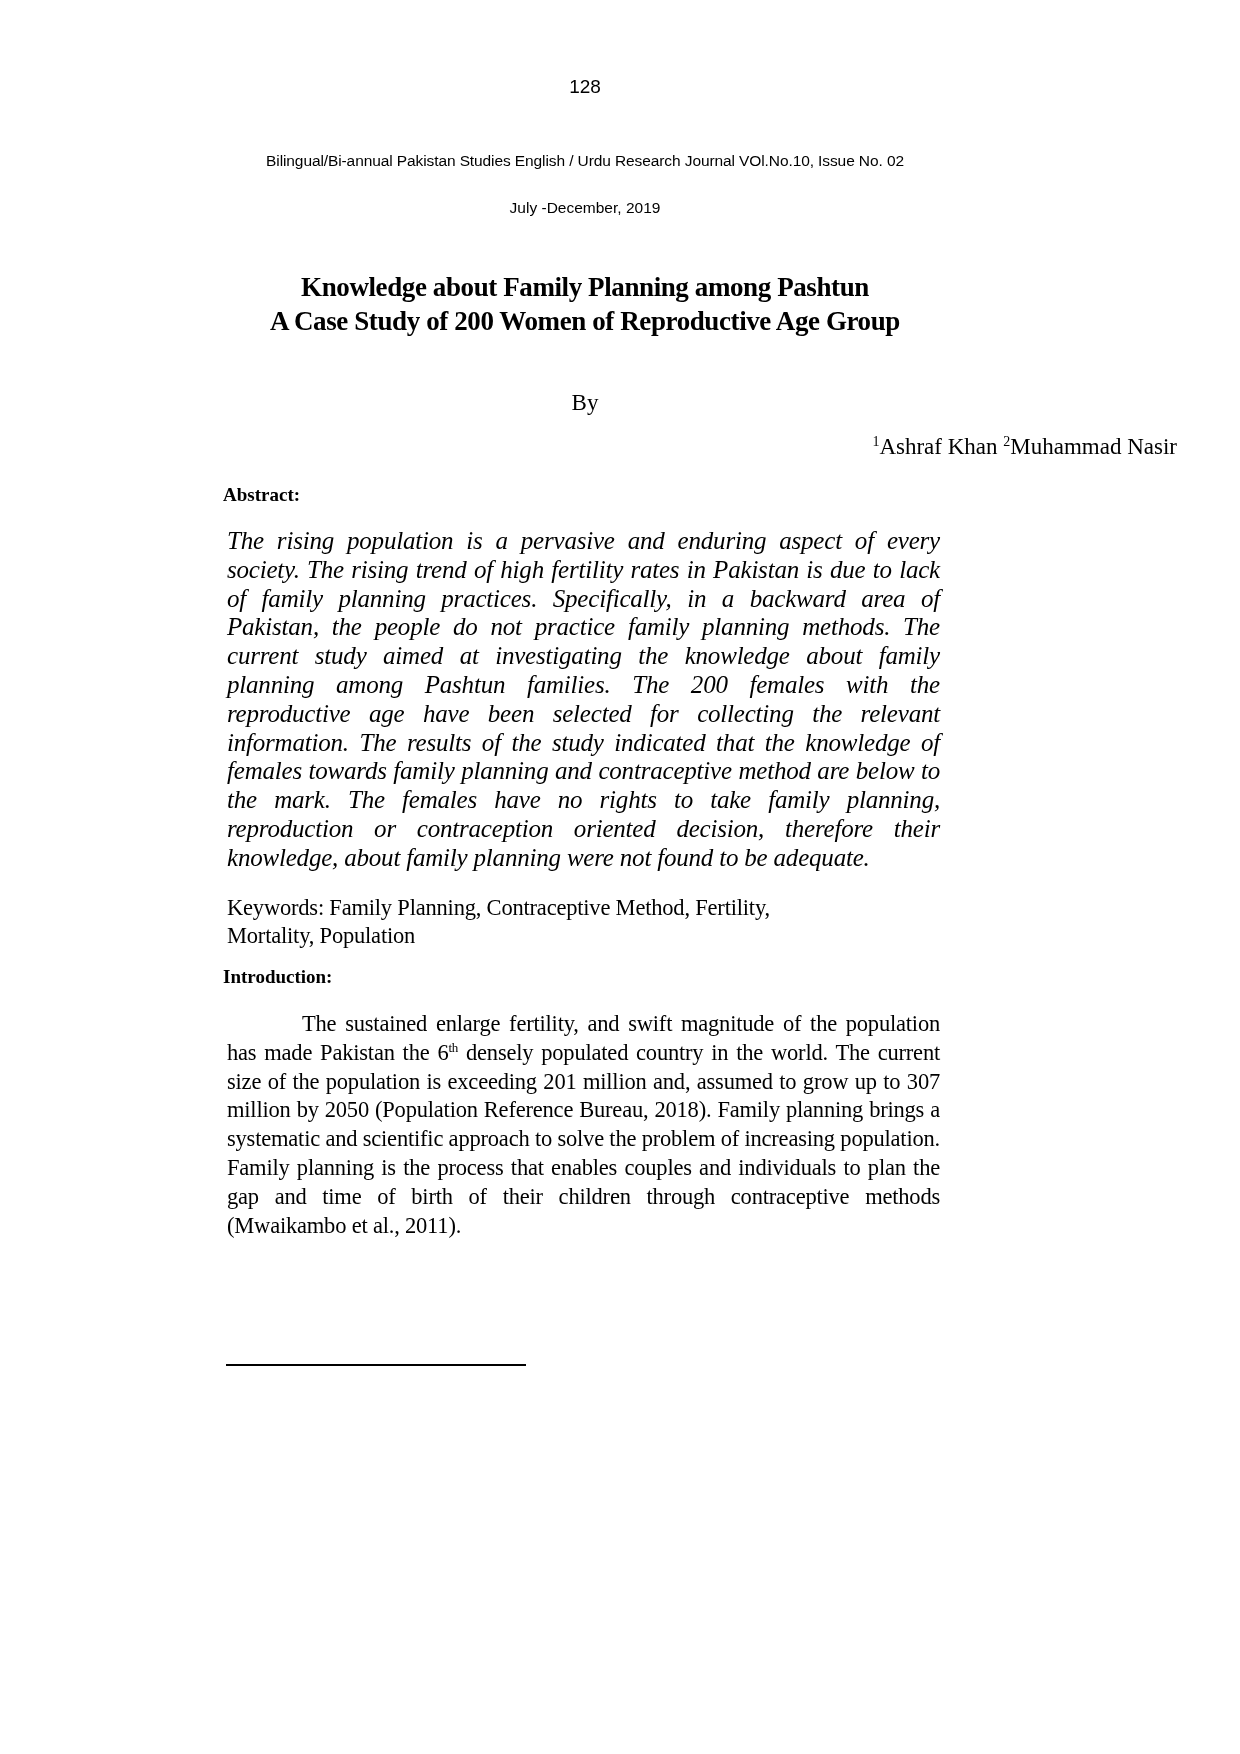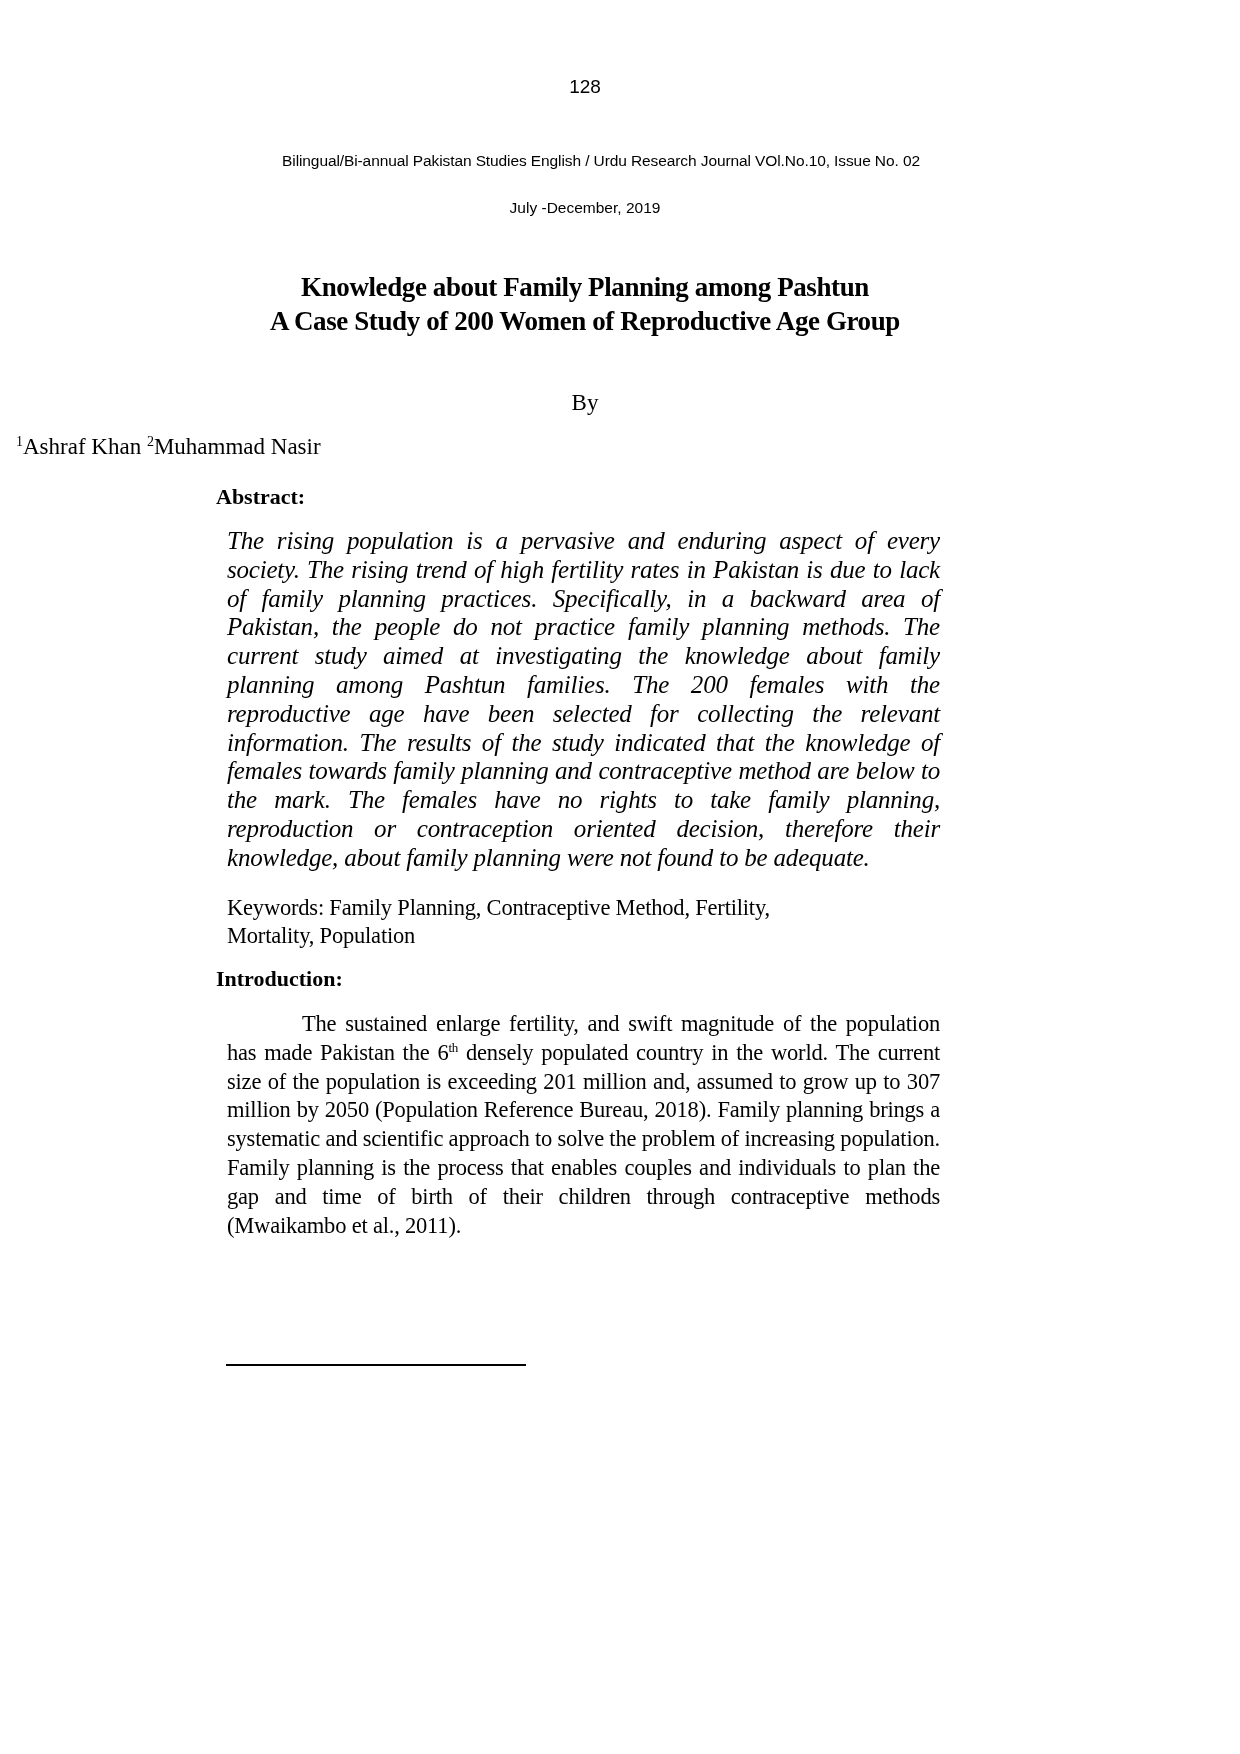--- a/index.html
+++ b/index.html
@@ -21,21 +21,21 @@
       position: absolute;
       top: 76px;
       left: 0;
       width: 1170px;
       text-align: center;
       font-size: 19px;
     }
     .journal-line {
       position: absolute;
       top: 152px;
-      left: 16px;
+      left: 0;
       width: 1170px;
       text-align: center;
       font-size: 15.5px;
       letter-spacing: -0.1px;
     }
     .issue-date {
       position: absolute;
       top: 199px;
       left: 0;
       width: 1170px;
@@ -57,32 +57,32 @@
       position: absolute;
       top: 390px;
       left: 0;
       width: 1170px;
       text-align: center;
       font-size: 23px;
     }
     .authors {
       position: absolute;
       top: 434px;
-      left: 16px;
+      left: 7px;
       width: 1170px;
-      text-align: left;
+      text-align: right;
       font-size: 23px;
     }
     .authors sup { font-size: 14px; vertical-align: 8px; line-height: 0; }
 
     .section-heading {
       position: absolute;
-      left: 216px;
+      left: 223px;
       font-weight: bold;
-      font-size: 22px;
+      font-size: 19px;
     }
     .abstract-heading { top: 484px; }
     .intro-heading { top: 966px; }
 
     .abstract-body {
       position: absolute;
       top: 527px;
       left: 227px;
       width: 713px;
       font-style: italic;

